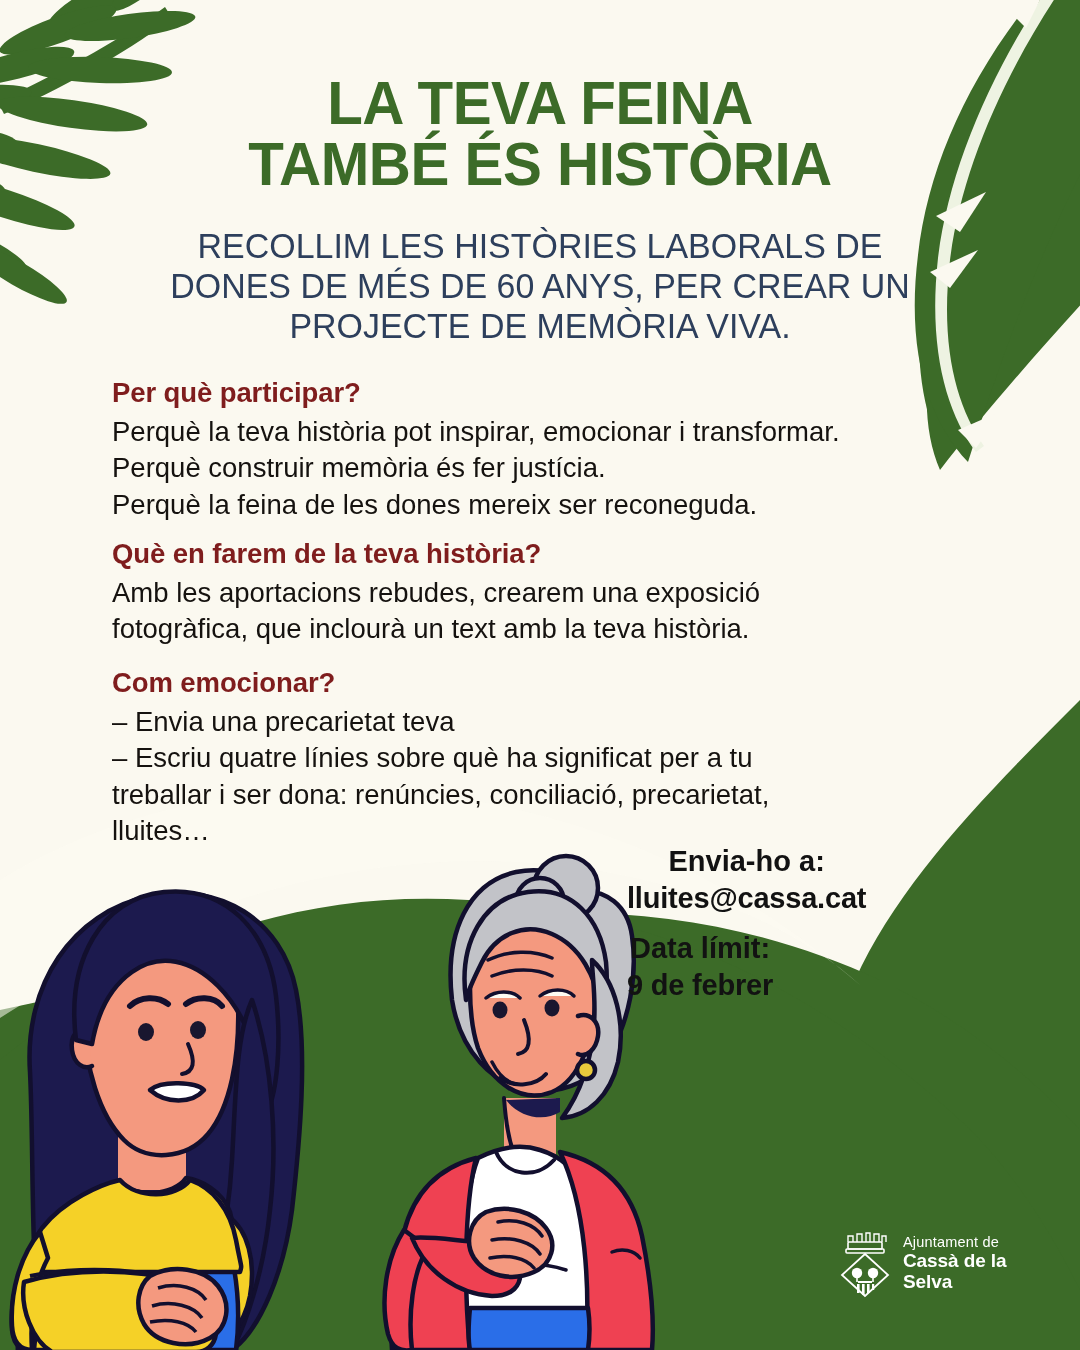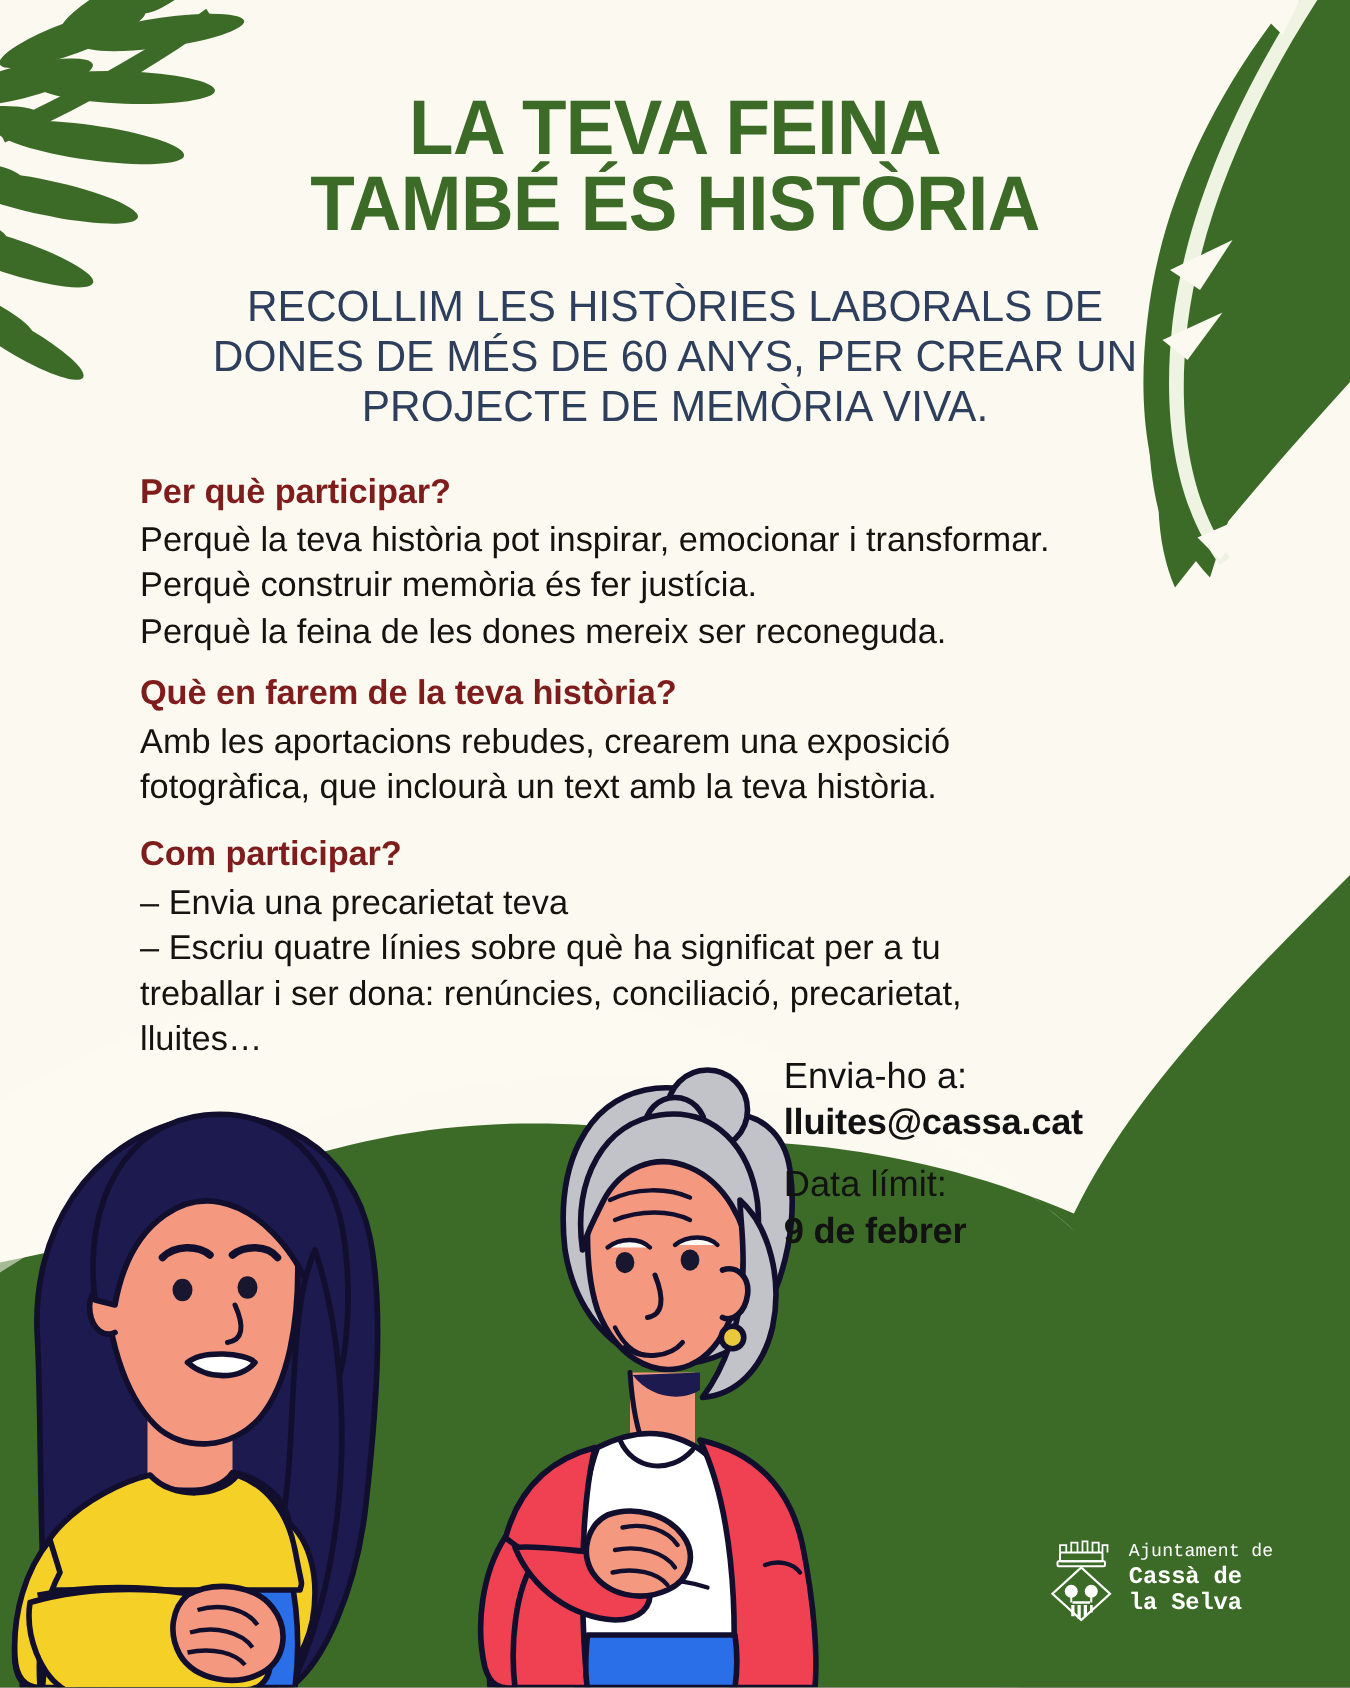--- a/index.html
+++ b/index.html
@@ -69,29 +69,29 @@
   
   .contact{
     position:absolute;
     left:627px;
     color:#121212;
     font-size:29px;
     line-height:1.26;
   }
   #contact-email{top:843px;}
   #contact-date{top:930px;}
-  .contact .lbl{display:block;font-weight:normal;}
+  .contact .lbl{display:block;font-weight:bold;text-align:center;}
   .contact .val{display:block;font-weight:bold;letter-spacing:-0.2px;}
 
   
   .logo{
     position:absolute;
     left:836px;top:1228px;
     width:190px;height:72px;
-    display:flex;align-items:center;gap:9px;font-family:Liberation Mono, monospace;
+    display:flex;align-items:center;gap:9px;
   }
   .logo-mark{width:58px;height:70px;flex:0 0 58px;}
   .logo-txt{color:#ffffff;line-height:1.1;}
   .logo-txt .l1{display:block;font-size:14.5px;font-weight:normal;letter-spacing:0.2px;}
   .logo-txt .l2{display:block;font-size:19px;font-weight:bold;letter-spacing:-0.1px;}
 </style>
 </head>
 <body>
 
 <div class="poster">
@@ -176,21 +176,21 @@
     <span class="sec-line">Perquè la feina de les dones mereix ser reconeguda.</span>
   </div>
 
   <div class="body-block" id="sec2">
     <div class="sec-head">Què en farem de la teva història?</div>
     <span class="sec-line">Amb les aportacions rebudes, crearem una exposició</span>
     <span class="sec-line">fotogràfica, que inclourà un text amb la teva història.</span>
   </div>
 
   <div class="body-block" id="sec3">
-    <div class="sec-head">Com participar?</div>
+    <div class="sec-head">Com emocionar?</div>
     <span class="sec-line">– Envia una precarietat teva</span>
     <span class="sec-line">– Escriu quatre línies sobre què ha significat per a tu</span>
     <span class="sec-line">treballar i ser dona: renúncies, conciliació, precarietat,</span>
     <span class="sec-line">lluites…</span>
   </div>
 
   <svg class="layer svg-layer" viewBox="0 0 1080 1350" width="1080" height="1350">
     <g stroke="#120f2e" stroke-width="4.5" stroke-linecap="round" stroke-linejoin="round">
 
       <path d="M30,1072 C24,985 72,912 150,896 C220,882 282,920 296,990

